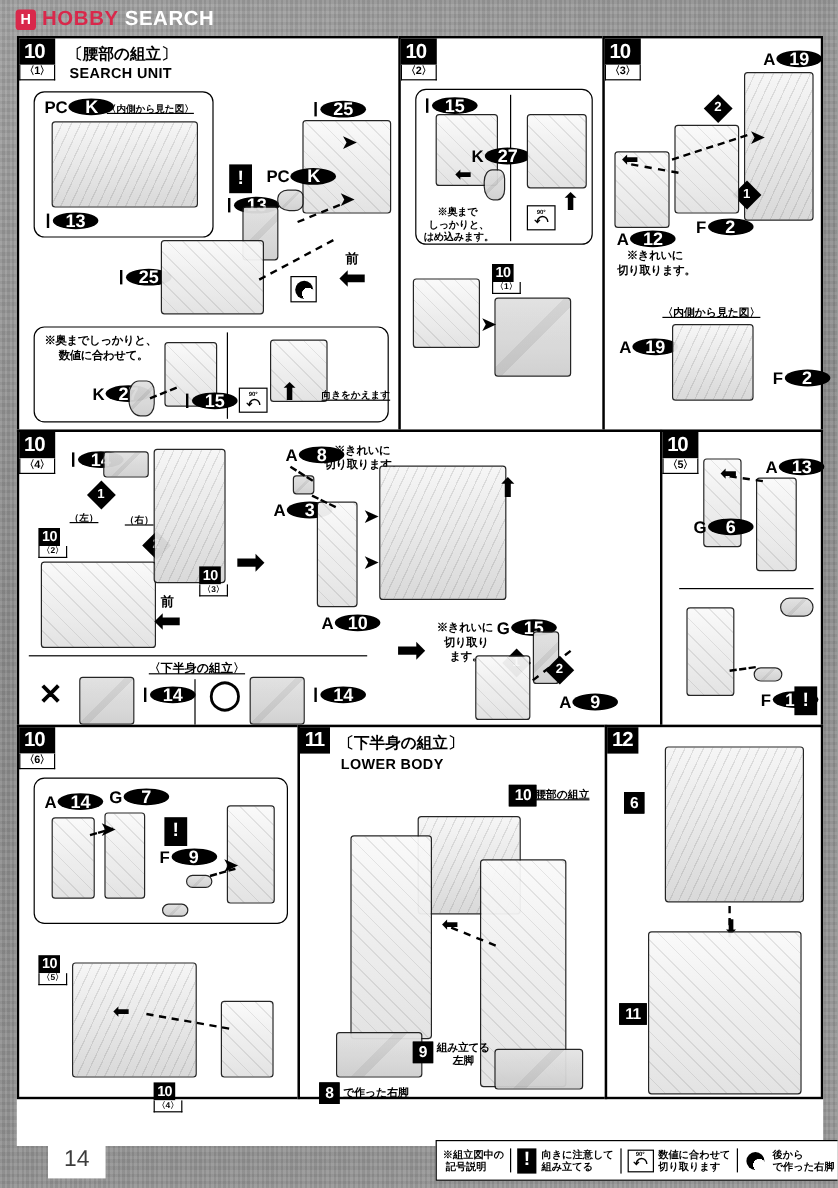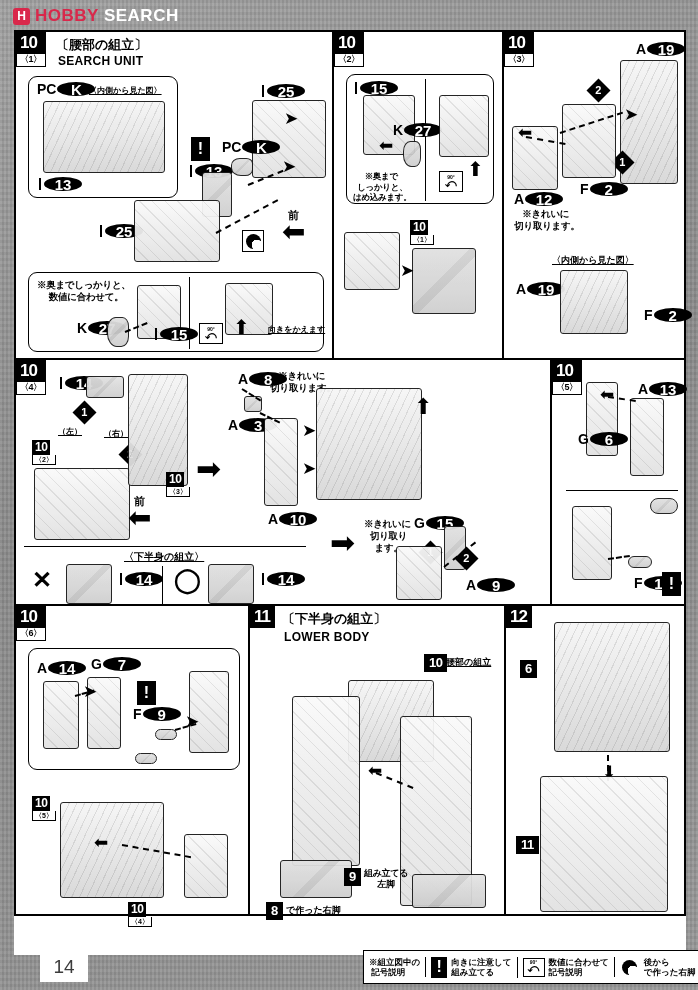--- a/index.html
+++ b/index.html
@@ -636,21 +636,21 @@
       <div class="warn g" style="position:static; width:16px; height:21px;">!</div>
       <div class="txt">向きに注意して
 組み立てる</div>
     </div>
     <div class="cell">
       <div class="rotg g" style="position:static; width:22px; height:19px;">
         <span class="deg">90°</span>
           <span class="arc">⤺</span>
       </div>
       <div class="txt">数値に合わせて
-記号説明</div>
+切り取ります</div>
     </div>
     <div class="cell">
       <div class="moon g" style="position:static; width:20px; height:20px; border:none;">
           <i></i>
         </div>
       <div class="txt">後から
 で作った右脚</div>
     </div>
   </div>
 

